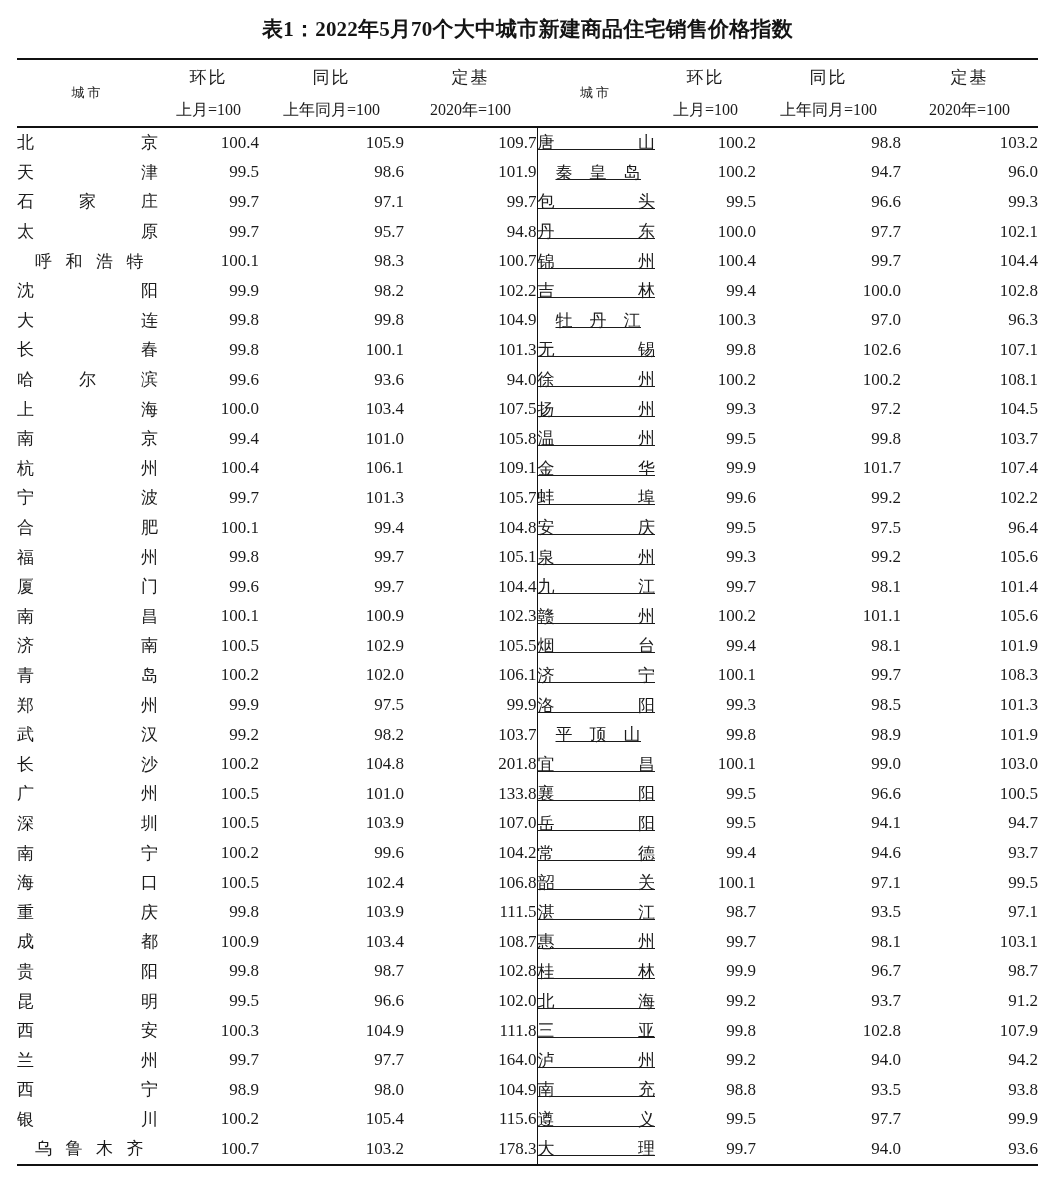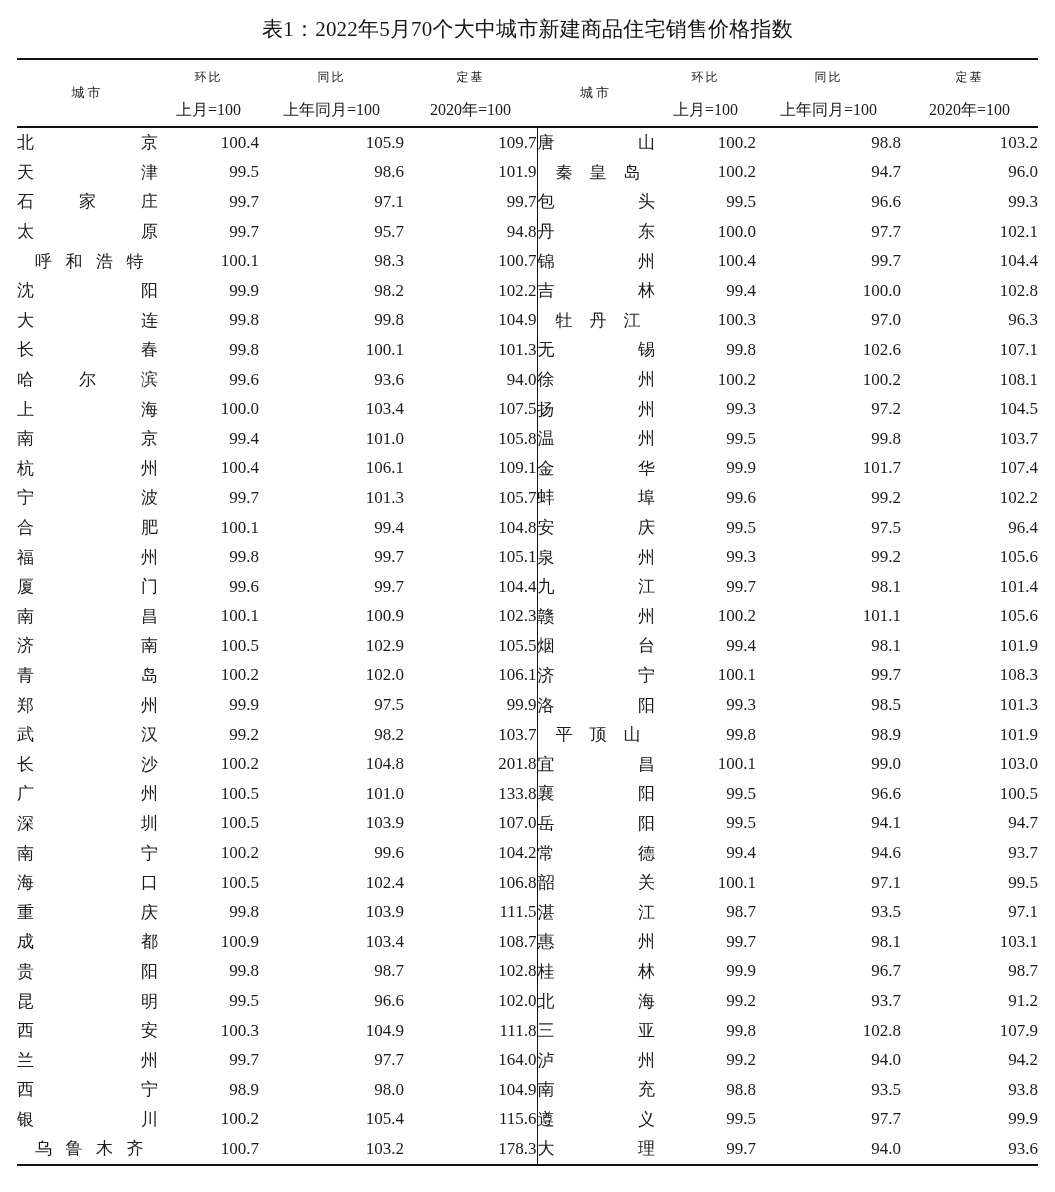--- a/index.html
+++ b/index.html
@@ -25,21 +25,21 @@
 
   
   .title-bar {
     height: 58px;
     display: flex;
     align-items: center;
     justify-content: center;
   }
   .title {
     font-size: 21px;
-    font-weight: normal;
+    font-weight: bold;
     letter-spacing: 0.2px;
     white-space: nowrap;
     color: #141414;
   }
 
   
   table.idx {
     border-collapse: collapse;
     width: 1021px;
     table-layout: fixed;
@@ -80,21 +80,21 @@
   .h-city {
     text-align: center;
     vertical-align: middle;
     font-size: 13px;
     letter-spacing: 3px;
     padding-left: 3px;
   }
   .h-grp {
     text-align: center;
     vertical-align: middle;
-    font-size: 12px;
+    font-size: 17px;
     letter-spacing: 2px;
     height: 34px;
     border-left: 1.6px solid #111;
     border-bottom: 1.3px solid #111;
   }
   .h-sub {
     text-align: center;
     vertical-align: middle;
     font-size: 16px;
     height: 32px;
@@ -122,20 +122,21 @@
   td.num {
     text-align: right;
     vertical-align: middle;
     font-size: 17px;
     padding-right: 14px;
     border-left: 1.6px solid #111;
     font-variant-numeric: tabular-nums;
   }
   td.city.sep {
     border-left: 1.6px solid #111;
+    text-decoration: underline;
   }
 
   
   col.c-city   { width: 141px; }
   col.c-huan   { width: 101px; }
   col.c-tong   { width: 145px; }
   col.c-ding   { width: 133px; }
   col.c-city2  { width: 118px; }
   col.c-huan2  { width: 101px; }
   col.c-tong2  { width: 145px; }

